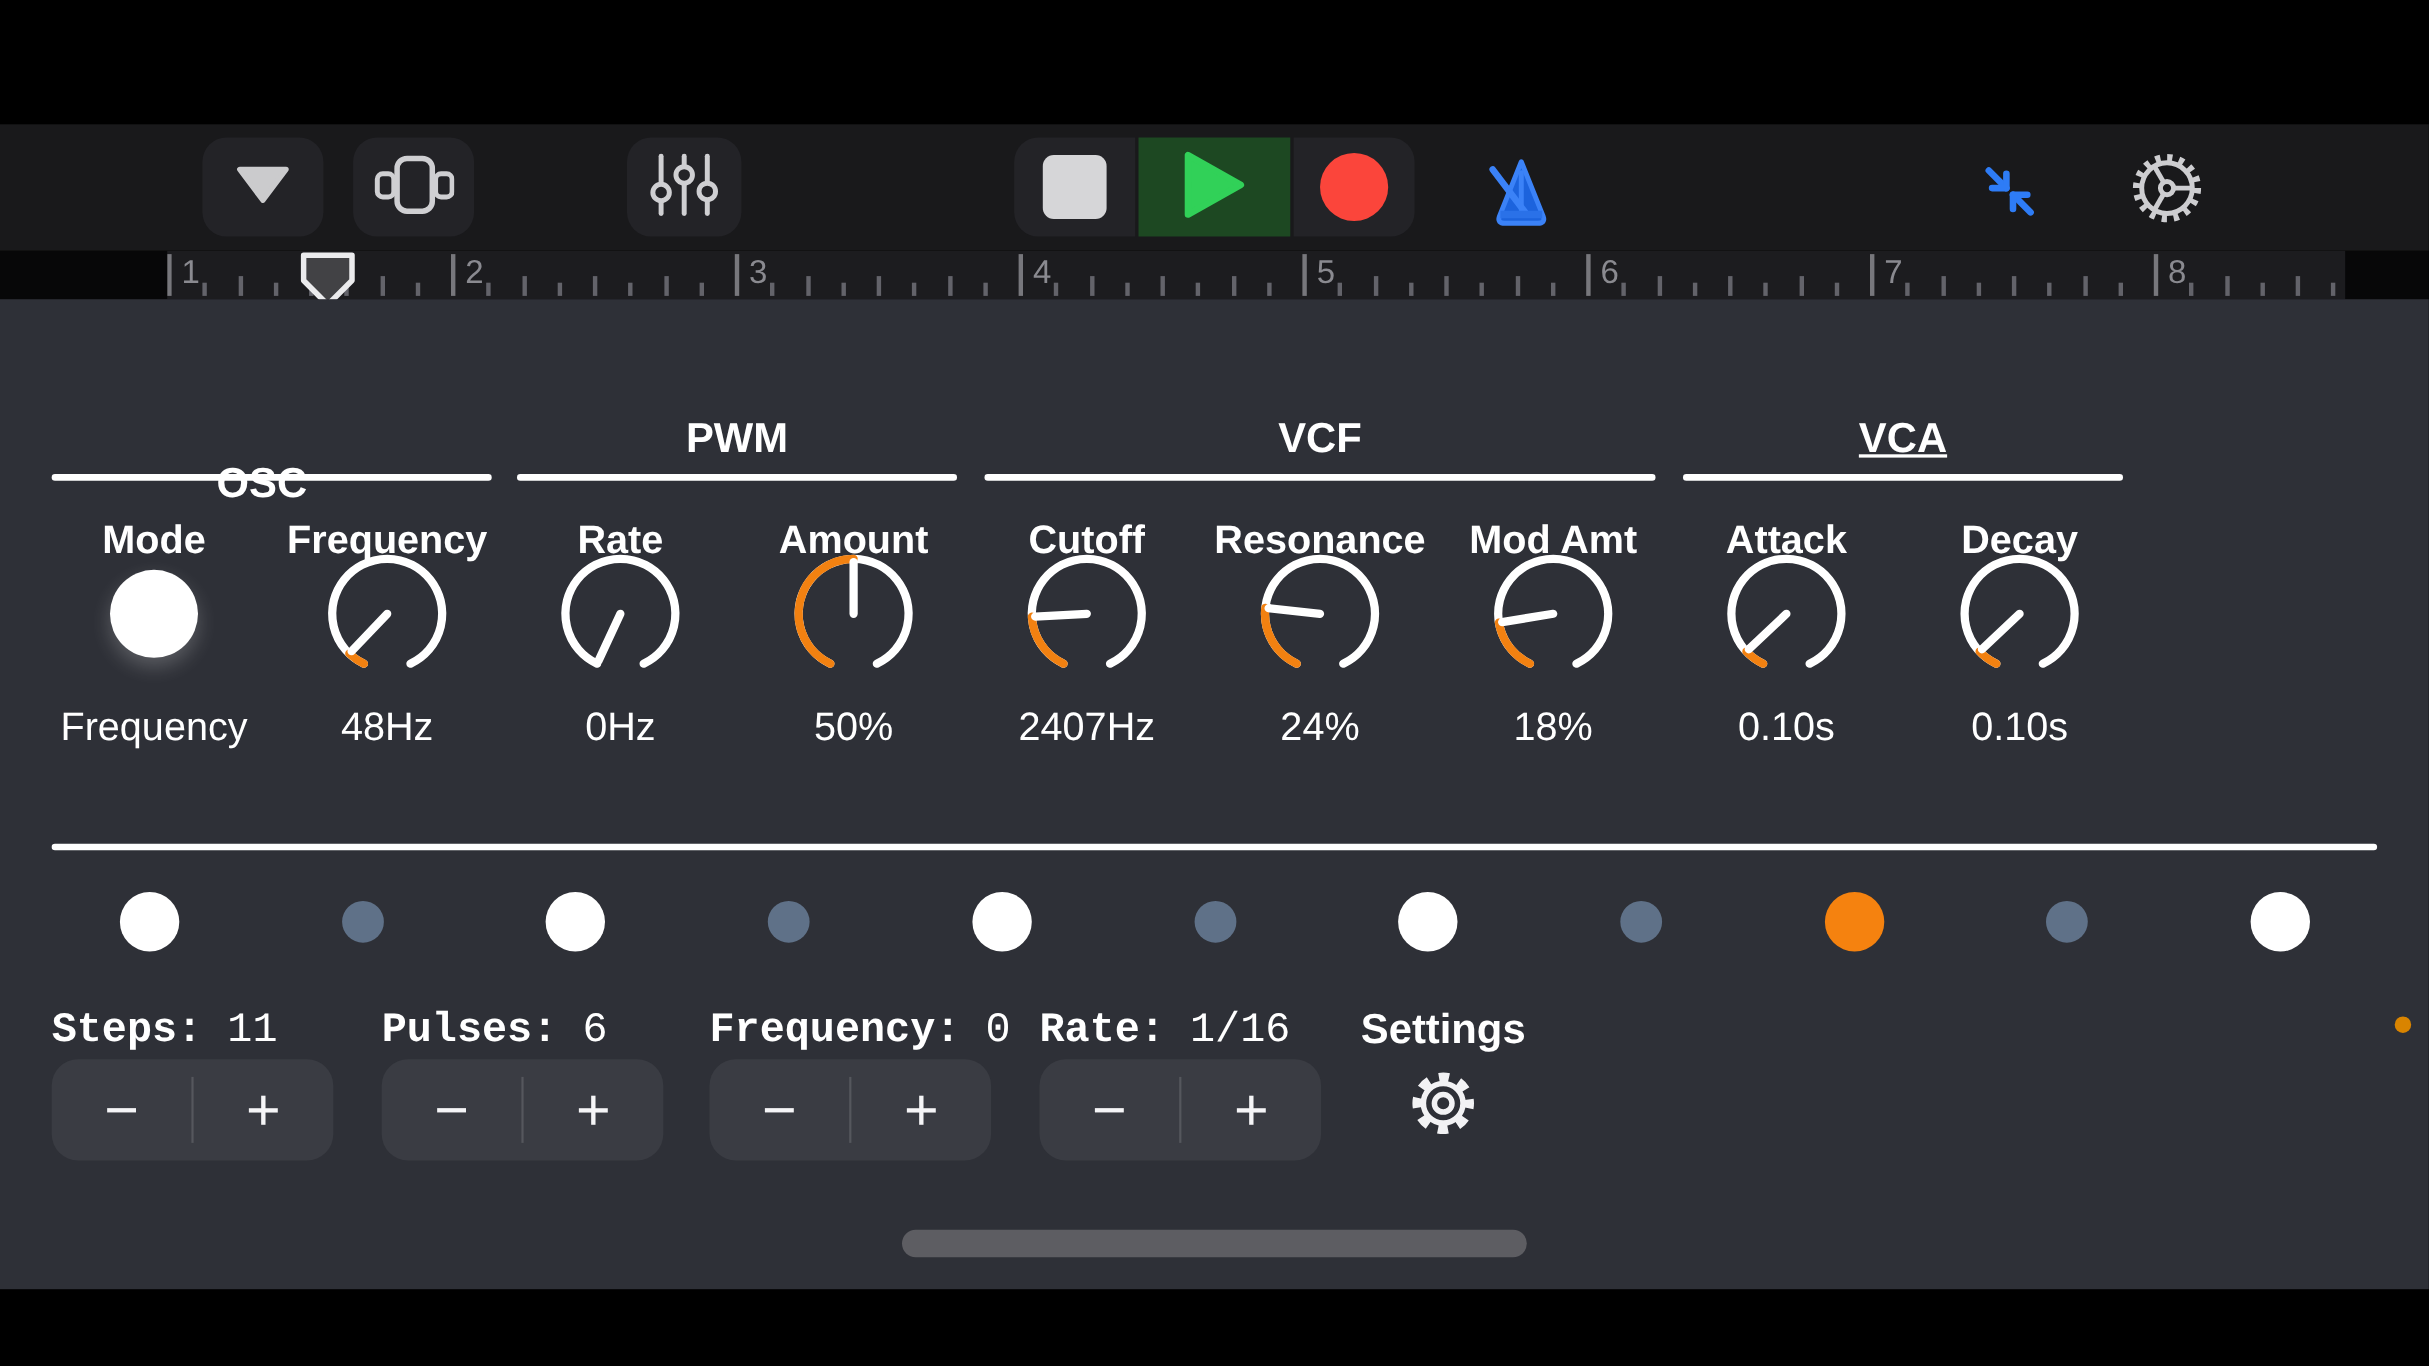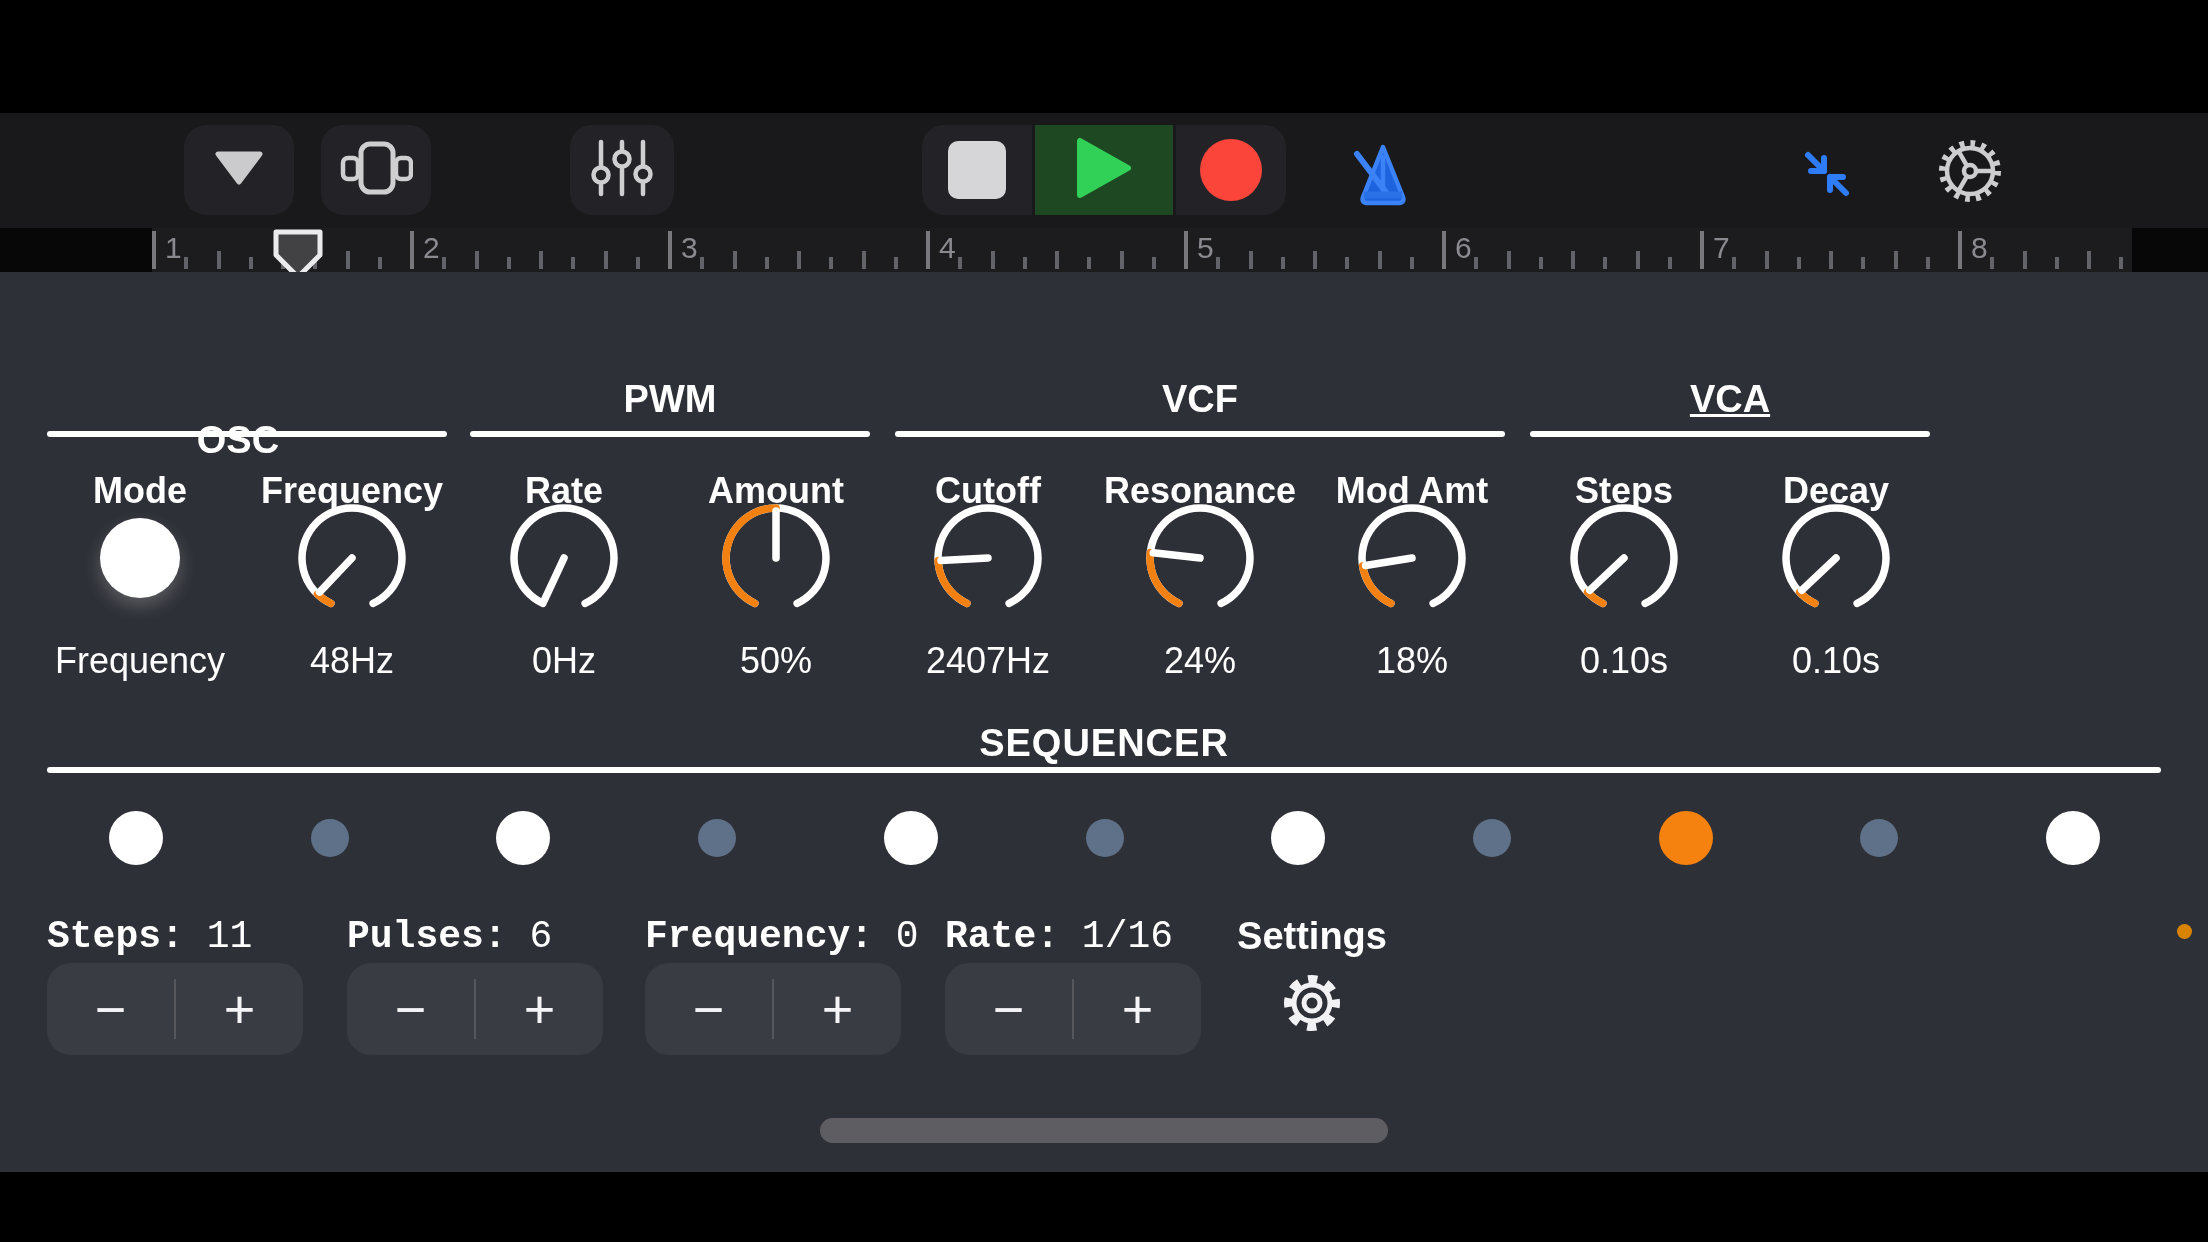--- a/index.html
+++ b/index.html
@@ -261,37 +261,36 @@
       <div class="p-value" style="left: 1070px;">24%</div>
       <div class="p-label" style="left: 1292px;">Mod Amt</div>
       <div class="knob" style="left: 1352px;"><svg width="120" height="120" viewBox="0 0 120 120" fill="none">
           <path d="M 38.87 105.32 A 50 50 0 1 1 81.13 105.32" stroke="#ffffff" stroke-width="7.5" stroke-linecap="round"></path>
           <path d="M 38.87 105.32 A 50 50 0 0 1 10.64 67.99" stroke="#f28111" stroke-width="7.5" stroke-linecap="round"></path>
           <line x1="60" y1="60" x2="13.60" y2="67.51" stroke="#ffffff" stroke-width="7.5" stroke-linecap="round"></line>
         </svg></div>
       <div class="p-value" style="left: 1282px;">18%</div>
       <div class="sec-title" style="left: 1570px; text-decoration: underline;">VCA</div>
       <div class="sec-line" style="left: 1530px; width: 400px;"></div>
-      <div class="p-label" style="left: 1504px;">Steps</div>
+      <div class="p-label" style="left: 1504px;">Attack</div>
       <div class="knob" style="left: 1564px;"><svg width="120" height="120" viewBox="0 0 120 120" fill="none">
           <path d="M 38.87 105.32 A 50 50 0 1 1 81.13 105.32" stroke="#ffffff" stroke-width="7.5" stroke-linecap="round"></path>
           <path d="M 38.87 105.32 A 50 50 0 0 1 23.61 94.29" stroke="#f28111" stroke-width="7.5" stroke-linecap="round"></path>
           <line x1="60" y1="60" x2="25.79" y2="92.23" stroke="#ffffff" stroke-width="7.5" stroke-linecap="round"></line>
         </svg></div>
       <div class="p-value" style="left: 1494px;">0.10s</div>
       <div class="p-label" style="left: 1716px;">Decay</div>
       <div class="knob" style="left: 1776px;"><svg width="120" height="120" viewBox="0 0 120 120" fill="none">
           <path d="M 38.87 105.32 A 50 50 0 1 1 81.13 105.32" stroke="#ffffff" stroke-width="7.5" stroke-linecap="round"></path>
           <path d="M 38.87 105.32 A 50 50 0 0 1 23.61 94.29" stroke="#f28111" stroke-width="7.5" stroke-linecap="round"></path>
           <line x1="60" y1="60" x2="25.79" y2="92.23" stroke="#ffffff" stroke-width="7.5" stroke-linecap="round"></line>
         </svg></div>
       <div class="p-value" style="left: 1706px;">0.10s</div>
     </div>
 
-  <div id="seq-title">SEQUENCER</div>
   <div id="seq-line"></div>
   <div id="dots">
       <div class="dot" style="left: 109px; top: 539px; width: 54px; height: 54px; background: rgb(255, 255, 255);"></div>
       <div class="dot" style="left: 310.7px; top: 547px; width: 38px; height: 38px; background: rgb(95, 113, 136);"></div>
       <div class="dot" style="left: 496.4px; top: 539px; width: 54px; height: 54px; background: rgb(255, 255, 255);"></div>
       <div class="dot" style="left: 698.1px; top: 547px; width: 38px; height: 38px; background: rgb(95, 113, 136);"></div>
       <div class="dot" style="left: 883.8px; top: 539px; width: 54px; height: 54px; background: rgb(255, 255, 255);"></div>
       <div class="dot" style="left: 1085.5px; top: 547px; width: 38px; height: 38px; background: rgb(95, 113, 136);"></div>
       <div class="dot" style="left: 1271.2px; top: 539px; width: 54px; height: 54px; background: rgb(255, 255, 255);"></div>
       <div class="dot" style="left: 1472.9px; top: 547px; width: 38px; height: 38px; background: rgb(95, 113, 136);"></div>

